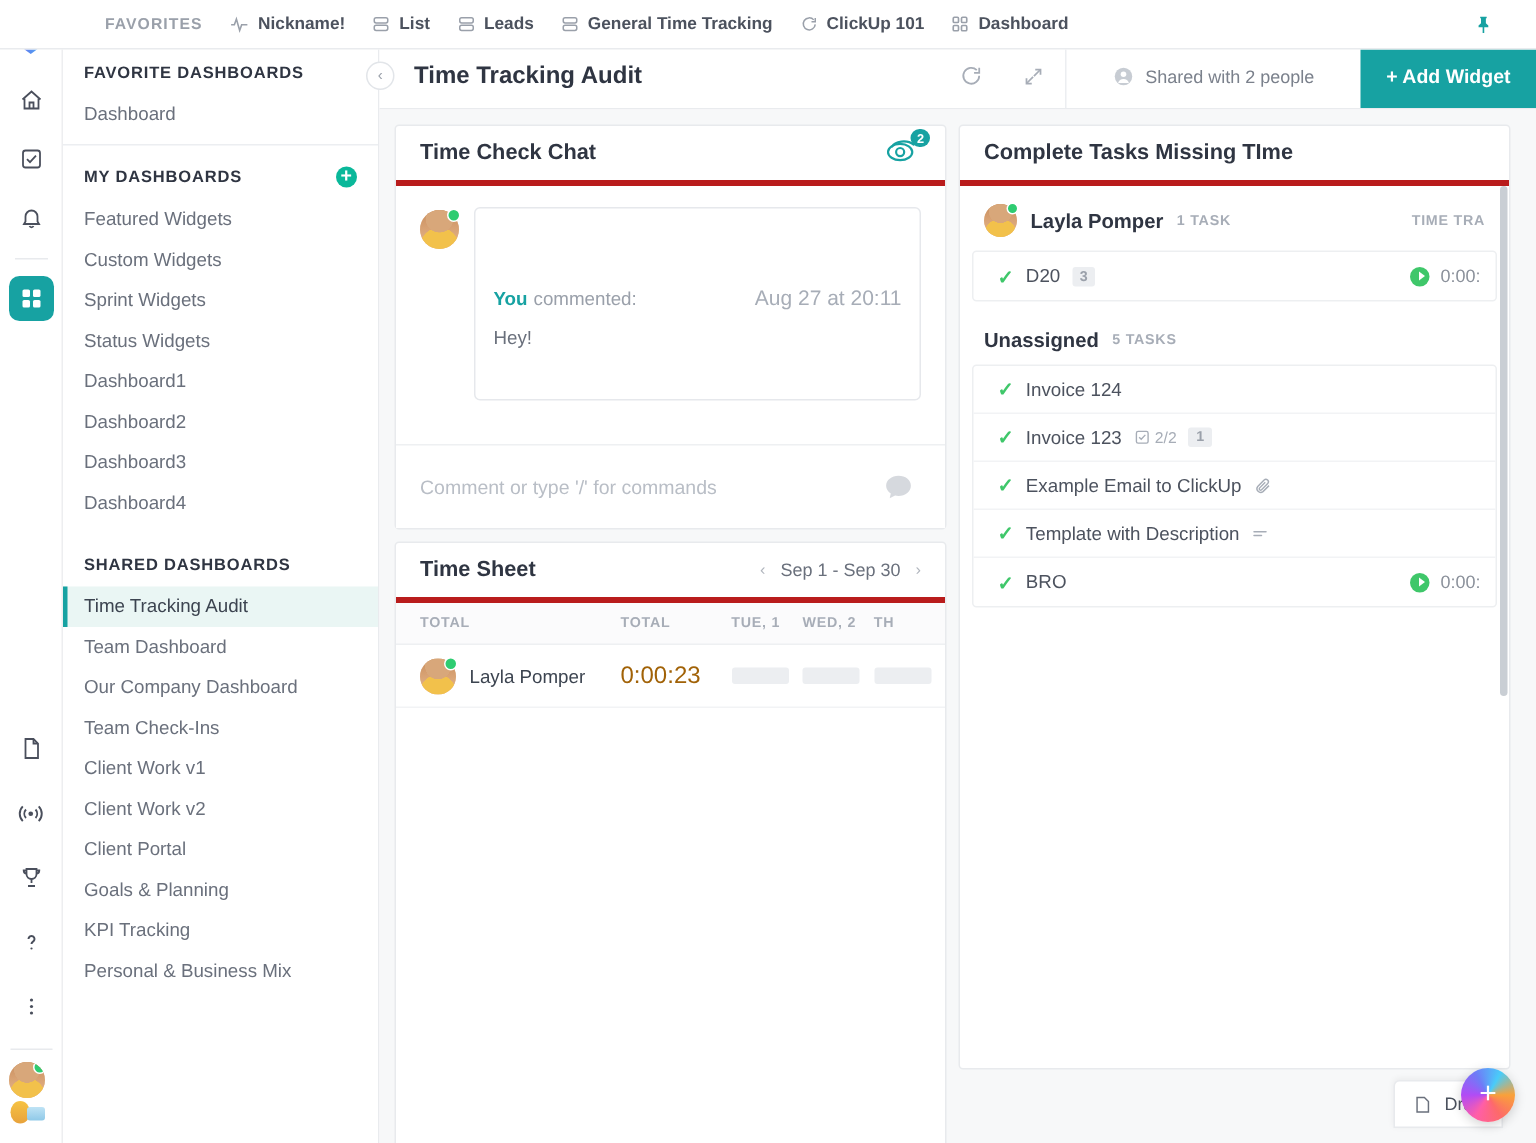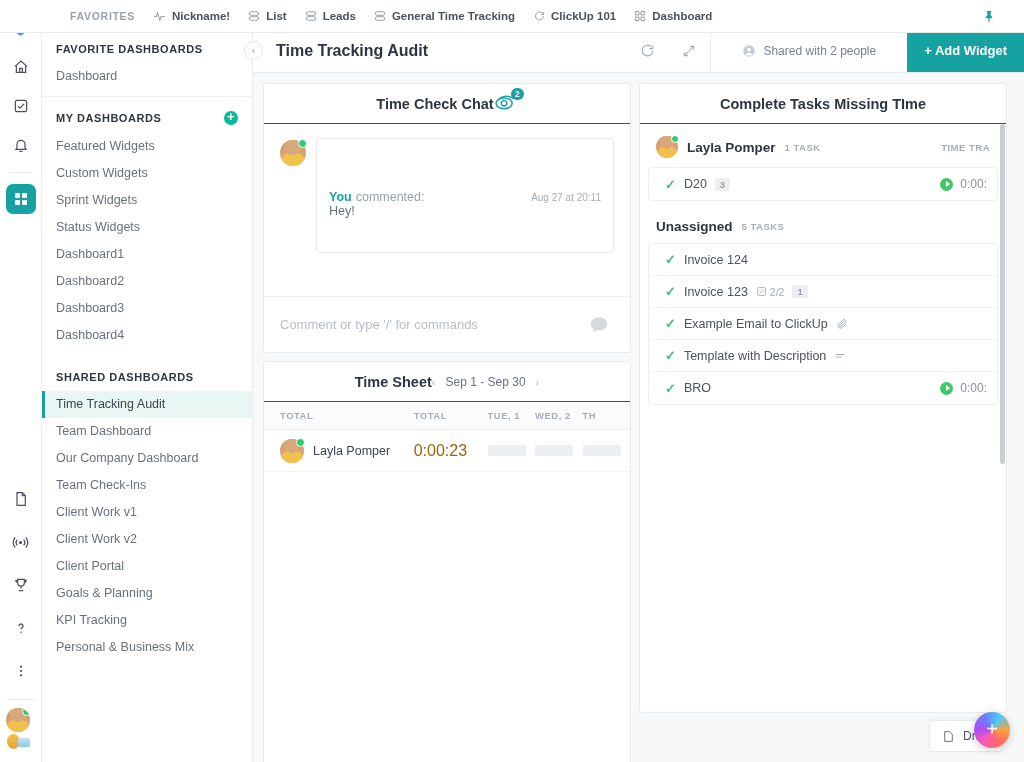--- a/index.html
+++ b/index.html
@@ -124,42 +124,42 @@
     background: #17a2a2; color: #fff; font-size: 13px; font-weight: bold;
     height: 100%; display: flex; align-items: center; padding: 0 17px; cursor: pointer;
   }
 
   .canvas { flex: 1; background: #f7f8f9; padding: 10px 0 0 10px; position: relative; overflow: hidden; }
   .widgets { display: flex; gap: 8px; align-items: flex-start; }
 
   .widget { background: #fff; border: 1px solid #e8eaed; border-radius: 3px; }
   .widget-head {
     height: 40px; display: flex; align-items: center; padding: 0 16px;
-    border-bottom: 1px solid #b91c1c; justify-content: center;
+    border-bottom: 4px solid #b91c1c; justify-content: space-between;
   }
   .widget-title { font-size: 14.5px; font-weight: bold; color: #2f3542; }
 
   
   .w-chat { width: 368px; height: 270px; display: flex; flex-direction: column; }
   .eye-wrap { position: relative; width: 24px; height: 22px; cursor: pointer; }
   .eye-badge {
     position: absolute; right: -6px; top: -5px; background: #17a2a2; color: #fff;
     font-size: 8.5px; font-weight: bold; border-radius: 6px; padding: 1px 4px; line-height: 10px;
   }
   .chat-body { flex: 1; padding: 14px 16px; }
   .msg-row { display: flex; gap: 10px; }
   .msg-av { position: relative; width: 26px; height: 26px; flex: 0 0 26px; margin-top: 2px; }
   .bubble {
     flex: 1; border: 1px solid #e6e8ec; border-radius: 4px; padding: 10px 12px 34px 12px;
   }
   .bubble-top { display: flex; align-items: baseline; margin-top: 41px; }
   .who { color: #17a2a2; font-size: 12.5px; font-weight: bold; }
   .commented { color: #9aa0aa; font-size: 12.5px; margin-left: 4px; }
-  .stamp { margin-left: auto; color: #a7adb7; font-size: 10px; }
-  .msg-text { margin-top: 0; font-size: 12.5px; color: #6a707c; }
+  .stamp { margin-left: auto; color: #a7adb7; font-size: 14px; }
+  .msg-text { margin-top: 12px; font-size: 12.5px; color: #6a707c; }
   .chat-input {
     height: 56px; border-top: 1px solid #eef0f2; display: flex; align-items: center;
     padding: 0 16px; gap: 10px; background: #fff;
   }
   .chat-input input {
     flex: 1; border: none; outline: none; font-size: 13px; color: #9aa0aa;
     font-family: "Liberation Sans", sans-serif; background: transparent;
   }
   .chat-input input::placeholder { color: #b9bec6; }
   .bubble-icon { width: 30px; height: 30px; display: flex; align-items: center; justify-content: center;

